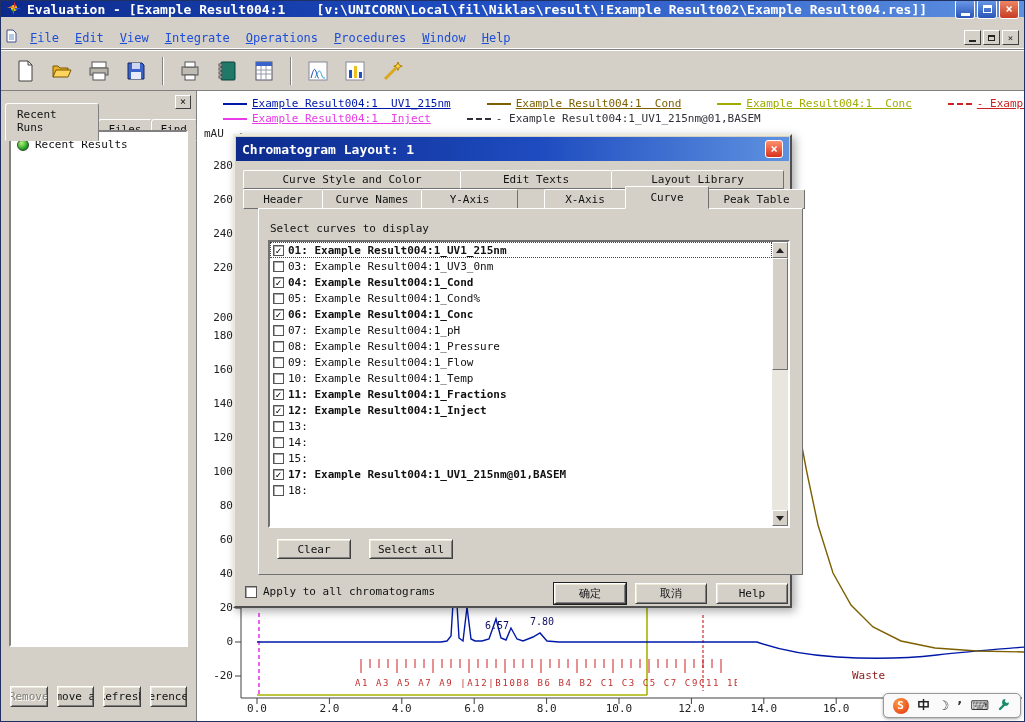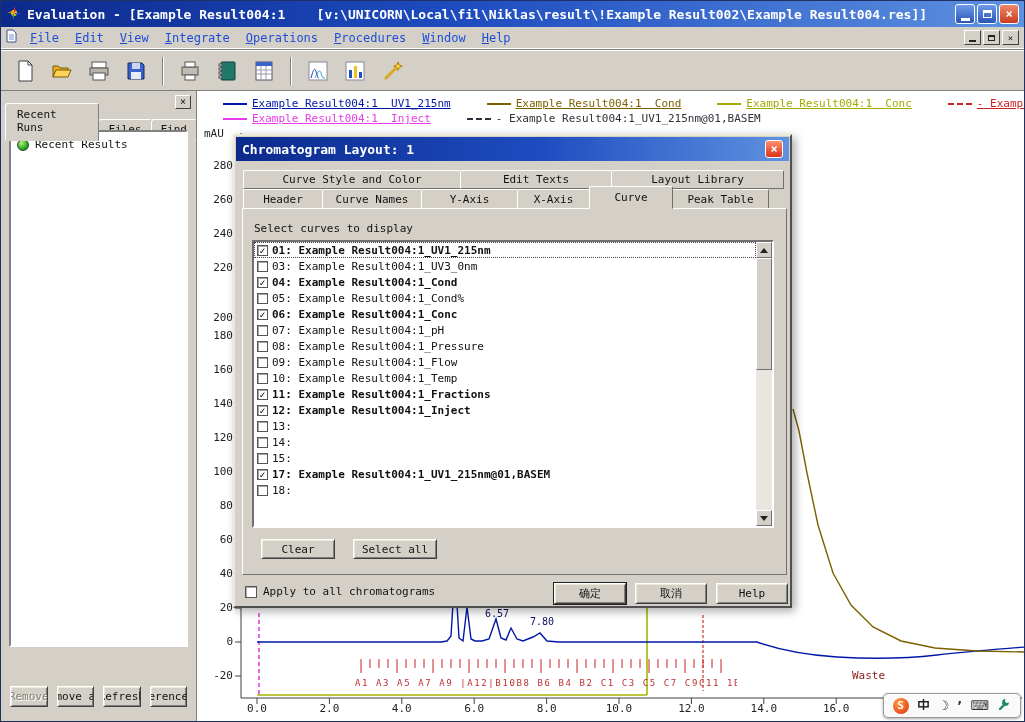--- a/index.html
+++ b/index.html
@@ -1,21 +1,21 @@
 <!DOCTYPE html>
 <html><head>
 <meta charset="utf-8">
 <style>
   *{box-sizing:border-box;margin:0;padding:0}
   html,body{background:#555}
   .screen{position:relative;width:1025px;height:722px;background:#d4d0c8;overflow:hidden;
     font-family:"DejaVu Sans Mono",monospace;font-size:12px;color:#111;border:1px solid #203060}
 
   
-  .titlebar{position:absolute;top:0;left:0;right:0;height:26px;display:flex;align-items:center;gap:5px;
+  .titlebar{position:absolute;top:0;left:0;right:0;height:16px;display:flex;align-items:center;gap:5px;
     padding:0 5px;background:linear-gradient(90deg,#0c2a8c 0%,#1e4cc0 45%,#5e92e0 100%)}
   .title-text{flex:1;color:#fff;font-weight:bold;font-size:13px;white-space:pre;overflow:hidden}
   .win-btns{display:flex;gap:2px}
   .wbtn{width:20px;height:20px;border:1px solid #fff;border-radius:3px;display:flex;align-items:center;
     justify-content:center;color:#fff;font-weight:bold;font-size:12px;cursor:default}
   .wbtn.blue{background:linear-gradient(#6d9ae8,#2a55b8)}
   .wbtn.red{background:linear-gradient(#f08a6a,#c83c22)}
   .g-min{width:9px;height:3px;background:#fff;margin-top:10px}
   .g-max{width:9px;height:8px;border:1px solid #fff;border-top:3px solid #fff}
 
@@ -90,21 +90,21 @@
     font-weight:bold;font-size:13px;background:linear-gradient(90deg,#0c2a8c 0%,#1e4cc0 55%,#5e92e0 100%)}
   .dialog-close{margin-left:auto;width:18px;height:18px;border:1px solid #fff;border-radius:3px;color:#fff;
     background:linear-gradient(#ff9070,#d8331c);display:flex;align-items:center;justify-content:center;font-size:12px;font-weight:bold}
   .dtabs{position:absolute;left:8px;display:flex;align-items:flex-end}
   #dtabs1{top:34px}
   #dtabs2{top:53px}
   .dtab{height:19px;font-size:11px;display:flex;align-items:center;justify-content:center;background:#d4d0c8;
     border:1px solid;border-color:#fff #707070 #707070 #fff;border-radius:2px 2px 0 0;margin-right:-1px;cursor:default}
   #dtabs2 .dtab{height:20px;border-bottom-color:#707070}
   #dtabs2 .dtab.active{position:relative;z-index:5;height:23px;margin-top:-3px;border-bottom:1px solid #d4d0c8}
-  .dpanel{position:absolute;left:7px;top:72px;width:545px;height:367px;background:#d4d0c8;border:1px solid;
+  .dpanel{position:absolute;left:23px;top:72px;width:545px;height:367px;background:#d4d0c8;border:1px solid;
     border-color:#fff #707070 #707070 #fff;z-index:2}
   .instruction{position:absolute;left:11px;top:13px;font-size:11px}
   .curve-list{position:absolute;left:9px;top:31px;width:522px;height:288px;background:#fff;border:2px solid;
     border-color:#707070 #fff #fff #707070;overflow:hidden}
   .curve-rows{position:absolute;left:0;top:0;right:16px;bottom:0;overflow:hidden}
   .curve-row{height:16px;line-height:15px;display:flex;align-items:center;padding-left:3px;font-size:11px;white-space:nowrap}
   .curve-row.bold{font-weight:bold}
   .curve-row.selected{outline:1px dotted #444;outline-offset:-1px}
   .cb{width:11px;height:11px;flex:none;background:#fff;border:1px solid #555;box-shadow:inset 1px 1px 0 #a8a8a8;
     margin-right:4px;font-size:10px;line-height:9px;text-align:center;color:#000}
@@ -350,42 +350,42 @@
             <line x1="639.2" y1="607" x2="639.2" y2="613"></line>
           </g>
         <path class="conc" d="M60 604 L450 604 M450 604 L450 517"></path>
         <path class="inject" d="M62 522 L62 606"></path>
         <path class="fracline" d="M506 524 L506 600"></path>
         <path class="fracticks" id="fraction-ticks" d="M164 568 L164 582 M173 568 L173 577 M182 568 L182 577 M191 568 L191 577 M200 568 L200 582 M209 568 L209 577 M218 568 L218 577 M227 568 L227 577 M236 568 L236 582 M245 568 L245 577 M254 568 L254 577 M263 568 L263 577 M272 568 L272 582 M281 568 L281 577 M290 568 L290 577 M299 568 L299 577 M308 568 L308 582 M317 568 L317 577 M326 568 L326 577 M335 568 L335 577 M344 568 L344 582 M353 568 L353 577 M362 568 L362 577 M371 568 L371 577 M380 568 L380 582 M389 568 L389 577 M398 568 L398 577 M407 568 L407 577 M416 568 L416 582 M425 568 L425 577 M434 568 L434 577 M443 568 L443 577 M452 568 L452 582 M461 568 L461 577 M470 568 L470 577 M479 568 L479 577 M488 568 L488 582 M497 568 L497 577 M506 568 L506 577 M515 568 L515 577 M524 568 L524 582 "></path>
         <path class="uv" d="M60 551 L244 551 L250 550 L254 545 L258 480 L262 547 L266 550 L270 516 L274 548 L278 550 L285 550 L292 548 L299 528 L304 547 L309 549 L314 537 L320 548 L326 550 L336 546 L343 542 L350 550 L362 551 L560 551 C580 558 610 564 640 566 C675 568 705 568 740 564 C775 560 805 558 829 556"></path>
         <path class="cond" d="M596 318 L602 340 L610 382 L621 434 L636 482 L654 514 L676 536 L704 550 L738 557 L780 560 L829 561"></path>
       </svg>
 
-      <span class="peak-label" style="left:288px;top:517px">6.57</span>
+      <span class="peak-label" style="left:288px;top:529px">6.57</span>
       <span class="peak-label" style="left:333px;top:525px">7.80</span>
       <span class="fraction-labels">A1 A3 A5 A7 A9 |A12|B10B8 B6 B4 B2 C1 C3 C5 C7 C9C11 1B1|</span>
       <span class="waste-label">Waste</span>
     </section>
   </div>
 
   <div class="dialog">
     <div class="dialog-title">
       <span>Chromatogram Layout: 1</span>
       <span class="dialog-close">×</span>
     </div>
     <div class="dtabs" id="dtabs1">
         <span class="dtab" style="width: 218px;">Curve Style and Color</span>
         <span class="dtab" style="width: 152px;">Edit Texts</span>
         <span class="dtab" style="width: 173px;">Layout Library</span>
       </div>
     <div class="dtabs" id="dtabs2">
         <span class="dtab" style="width: 80px;">Header</span>
         <span class="dtab" style="width: 100px;">Curve Names</span>
         <span class="dtab" style="width: 97px;">Y-Axis</span>
-        <span class="dtab" style="width: 73px;">X-Axis</span>
+        <span class="dtab" style="width: 82px; margin-left: 27px;">X-Axis</span>
         <span class="dtab active" style="width: 84px;">Curve</span>
         <span class="dtab" style="width: 97px;">Peak Table</span>
       </div>
     <div class="dpanel">
       <span class="instruction">Select curves to display</span>
       <div class="curve-list">
         <div class="curve-rows" id="curve-rows">
             <div class="curve-row bold selected">
               <span class="cb">✓</span>
               <span class="curve-label">01: Example Result004:1_UV1_215nm</span>

